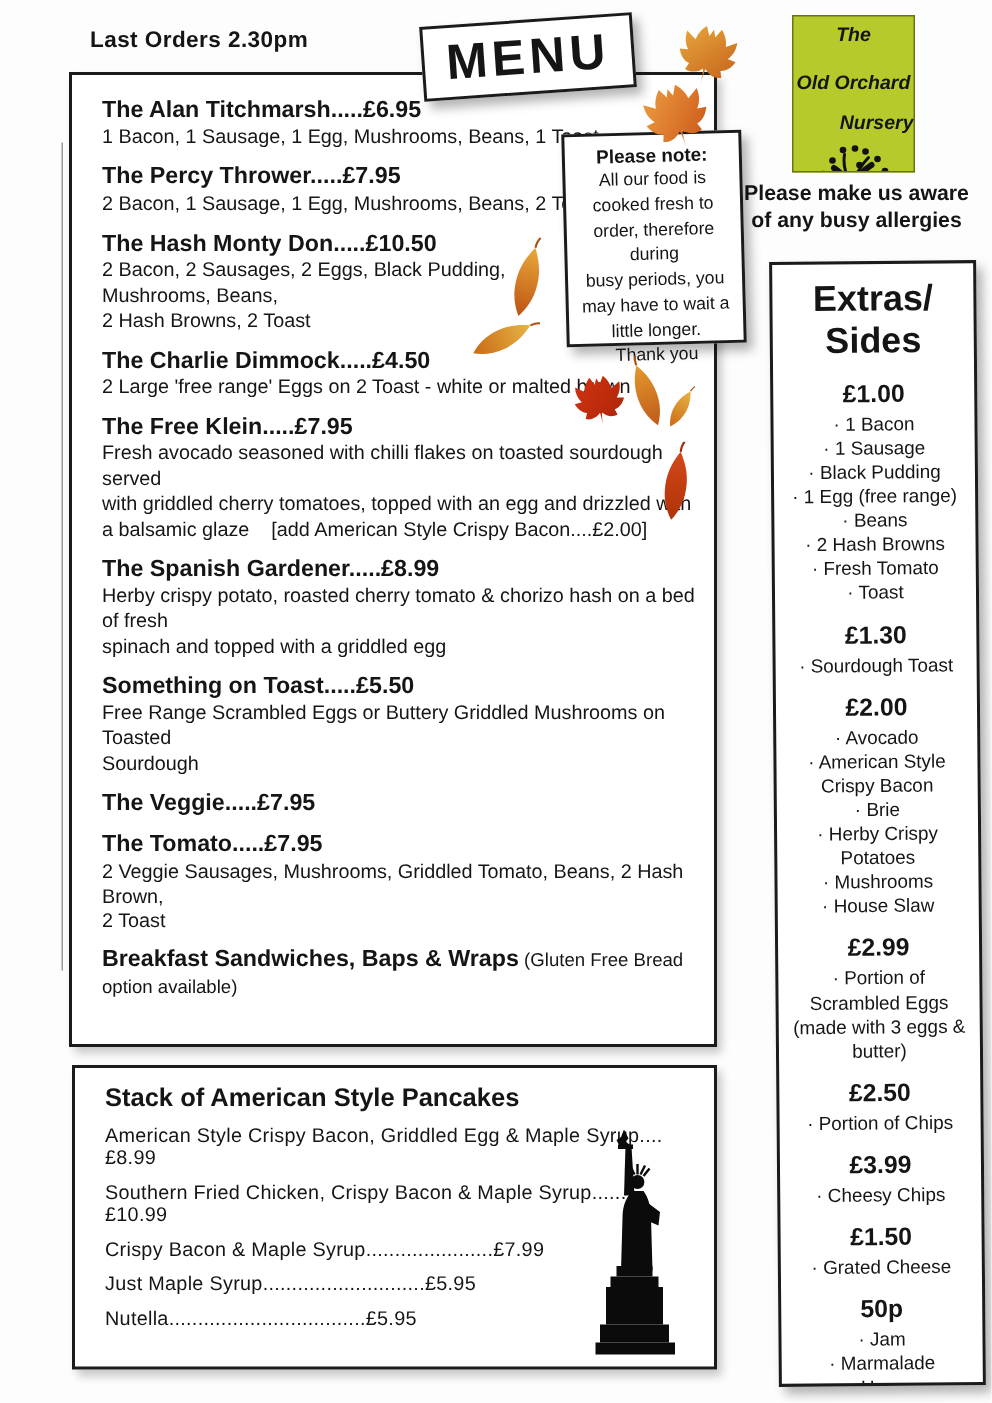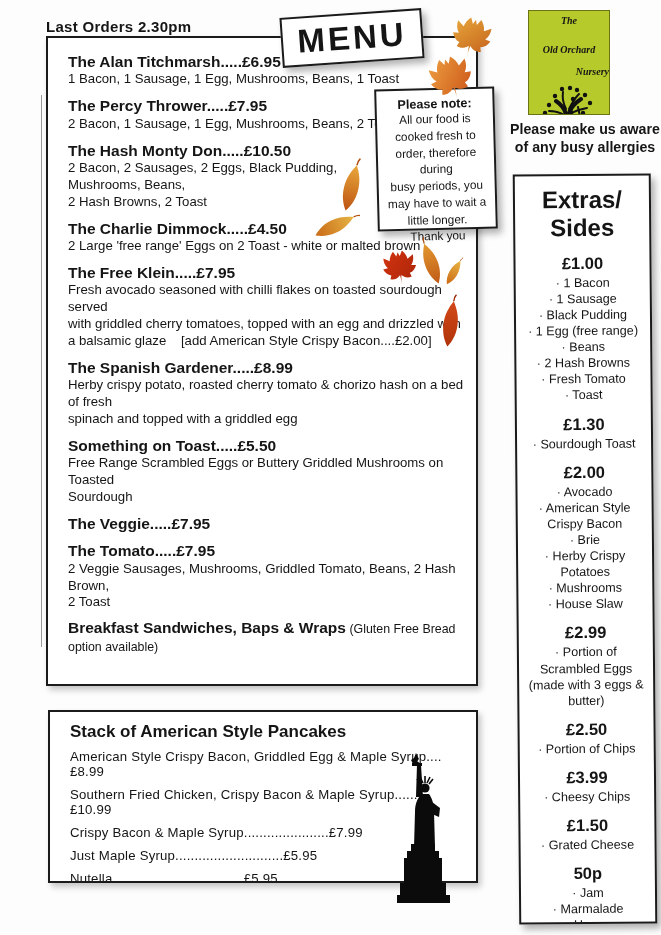--- a/index.html
+++ b/index.html
@@ -7,50 +7,50 @@
     width:661px;height:935px;position:relative;overflow:hidden;
     background:#fdfdfd;color:#151515;
     font-family:"Liberation Sans",sans-serif;
   }
   .abs{position:absolute;}
   .box{position:absolute;background:#fff;border:2px solid #1b1b1b;}
   .shadow{box-shadow:4px 5px 7px rgba(0,0,0,0.30);}
   .softshadow{box-shadow:3px 4px 6px rgba(0,0,0,0.22);}
 
   
-  .last-orders{left:46px;top:18px;font-size:15px;font-weight:bold;letter-spacing:.3px;}
+  .last-orders{left:60px;top:18px;font-size:15px;font-weight:bold;letter-spacing:.3px;}
   .menu-title-box{left:281px;top:13px;width:138px;height:46px;transform:rotate(-4deg);
     z-index:6;display:flex;align-items:center;justify-content:center;}
   .menu-title-box .t{font-size:33px;font-weight:900;letter-spacing:3px;}
 
   
   .logo-box{left:528px;top:10px;width:80px;height:103px;background:#b6ca2b;
     border:1px solid #6a7414;z-index:3;text-align:center;overflow:hidden;}
-  .logo-text{font-family:Liberation Serif, serif;font-style:italic;font-weight:bold;
-    font-size:10px;line-height:1.25;margin-top:4px;}
-  .allergy{left:508px;top:120px;width:154px;text-align:center;font-weight:bold;
+  .logo-text{font-family:Liberation Sans, sans-serif;font-style:italic;font-weight:bold;
+    font-size:13px;line-height:1.25;margin-top:4px;}
+  .allergy{left:494px;top:120px;width:154px;text-align:center;font-weight:bold;
     font-size:14.2px;line-height:1.3;}
 
   
   .note-box{left:376px;top:88px;width:120px;height:142px;transform:rotate(-1.5deg);
     z-index:5;text-align:center;padding-top:7px;box-sizing:border-box;}
   .note-box .nt{font-size:12.6px;font-weight:bold;}
   .note-box .nl{font-size:11.8px;line-height:1.42;}
 
   
-  .main-box{left:46px;top:36px;width:432px;height:650px;z-index:1;
+  .main-box{left:46px;top:48px;width:432px;height:650px;z-index:1;
     padding:14px 12px 0 20px;box-sizing:border-box;overflow:hidden;}
   .mi{margin-bottom:8px;}
   .mi-title{font-size:15.5px;font-weight:bold;line-height:1.25;}
   .mi-desc{font-size:13.2px;line-height:1.28;white-space:pre-line;}
   .sw-title{font-size:15.5px;font-weight:bold;}
   .sw-note{font-size:12.4px;font-weight:normal;}
 
   
-  .pan-box{left:48px;top:710px;width:430px;height:173px;z-index:1;
+  .pan-box{left:48px;top:710px;width:430px;height:203px;z-index:1;
     padding:10px 12px 0 20px;box-sizing:border-box;overflow:hidden;}
   .pan-title{font-size:17px;font-weight:bold;margin-bottom:7px;}
   .p-line{font-size:13.2px;margin-bottom:8px;letter-spacing:.2px;}
 
   
   .extras-box{left:516px;top:174px;width:138px;height:750px;transform:rotate(-0.5deg);
     z-index:2;text-align:center;padding:10px 6px 0 6px;box-sizing:border-box;overflow:hidden;}
   .x-title{font-size:24px;font-weight:bold;line-height:1.18;}
   .xg{margin-top:11px;}
   .xp{font-size:16.5px;font-weight:bold;margin-bottom:2px;}

